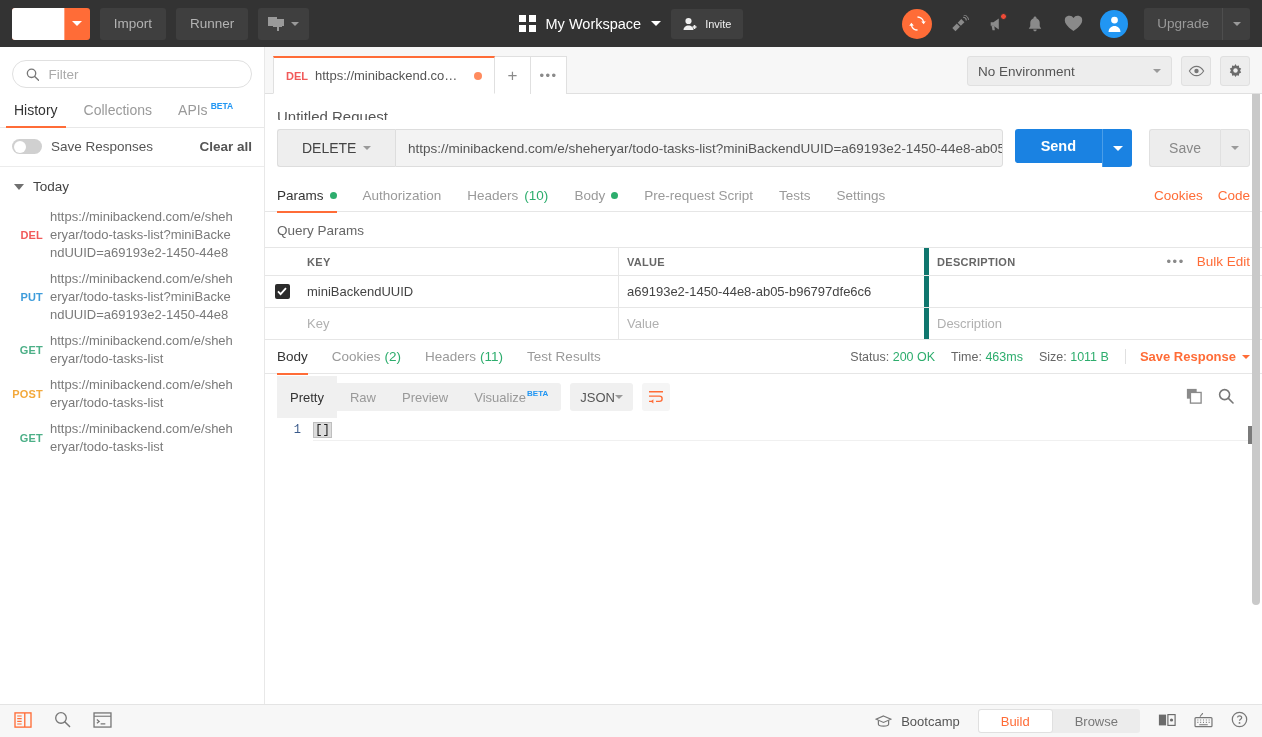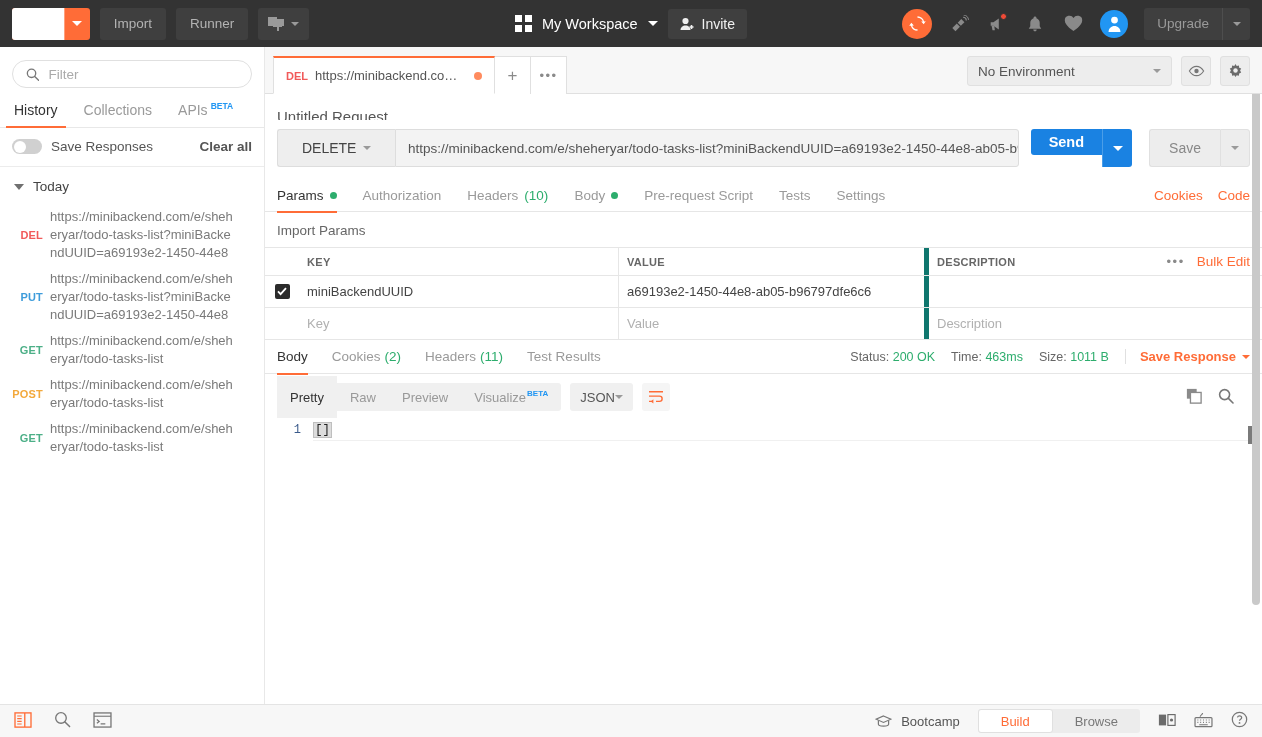--- a/index.html
+++ b/index.html
@@ -74,21 +74,21 @@
     pointer-events: none;
   }
   .ws-center > * { pointer-events: auto; }
   .ws-grid {
     display: grid; grid-template-columns: 7px 7px; grid-template-rows: 7px 7px; gap: 3px;
   }
   .ws-grid i { background: #fff; display:block; width:7px; height:7px; }
   .ws-name { color: #fff; font-size: 14.5px; }
   .invite-btn {
     display: flex; align-items: center; gap: 7px; height: 30px; padding: 0 12px;
-    background: #3f3f3f; border-radius: 3px; color: #f0f0f0; font-size: 14px;
+    background: #3f3f3f; border-radius: 3px; color: #f0f0f0; font-size: 11px;
   }
 
   .top-right {
     margin-left: auto; display: flex; align-items: center; gap: 16px;
   }
   .sync-circle {
     width: 30px; height: 30px; border-radius: 50%; background: #ff6c37;
     display: flex; align-items: center; justify-content: center;
   }
   .ico-btn { width: 22px; height: 22px; display:flex; align-items:center; justify-content:center; position: relative; }
@@ -219,21 +219,21 @@
     padding: 0 24px; font-size: 14px; color: #444;
   }
   .method-box .cr { margin-left: auto; }
   .url-box {
     flex: 1 1 auto; height: 38px; background: #f3f3f3; border: 1px solid #ddd;
     border-radius: 0 3px 3px 0; display: flex; align-items: center; padding: 0 12px;
     font-size: 13.5px; color: #555; overflow: hidden; white-space: nowrap;
   }
   .send-group { display: flex; margin-left: 12px; }
   .send-btn {
-    height: 26px; padding: 0 18px; background: #1a82e2; color: #fff; font-weight: bold;
+    height: 34px; padding: 0 26px; background: #1a82e2; color: #fff; font-weight: bold;
     font-size: 14.5px; display: flex; align-items: center; border-radius: 3px 0 0 3px;
   }
   .send-caret {
     width: 30px; height: 38px; background: #1a82e2; border-left: 1px solid #4b9ee8;
     border-radius: 0 3px 3px 0; display: flex; align-items: center; justify-content: center;
   }
   .save-group { display: flex; margin-left: 9px; padding-left: 8px; }
   .save-btn {
     height: 38px; padding: 0 19px; background: #ededed; border: 1px solid #e0e0e0; border-right: 0;
     border-radius: 3px 0 0 3px; display: flex; align-items: center; font-size: 14px; color: #888;
@@ -587,21 +587,21 @@
         </div>
         <div class="req-tab-item">
           <span>Settings</span>
         </div>
         <div class="req-tabs-right">
           <span class="link-orange">Cookies</span>
           <span class="link-orange">Code</span>
         </div>
       </div>
 
-      <div class="qp-label">Import Params</div>
+      <div class="qp-label">Query Params</div>
 
       <div class="qp-table">
         <div class="qp-row hdr">
           <span class="qp-check"></span>
           <span class="qp-c1">
               <span class="qp-hdr-txt">KEY</span>
             </span>
           <span class="qp-c2">
               <span class="qp-hdr-txt">VALUE</span>
             </span>

